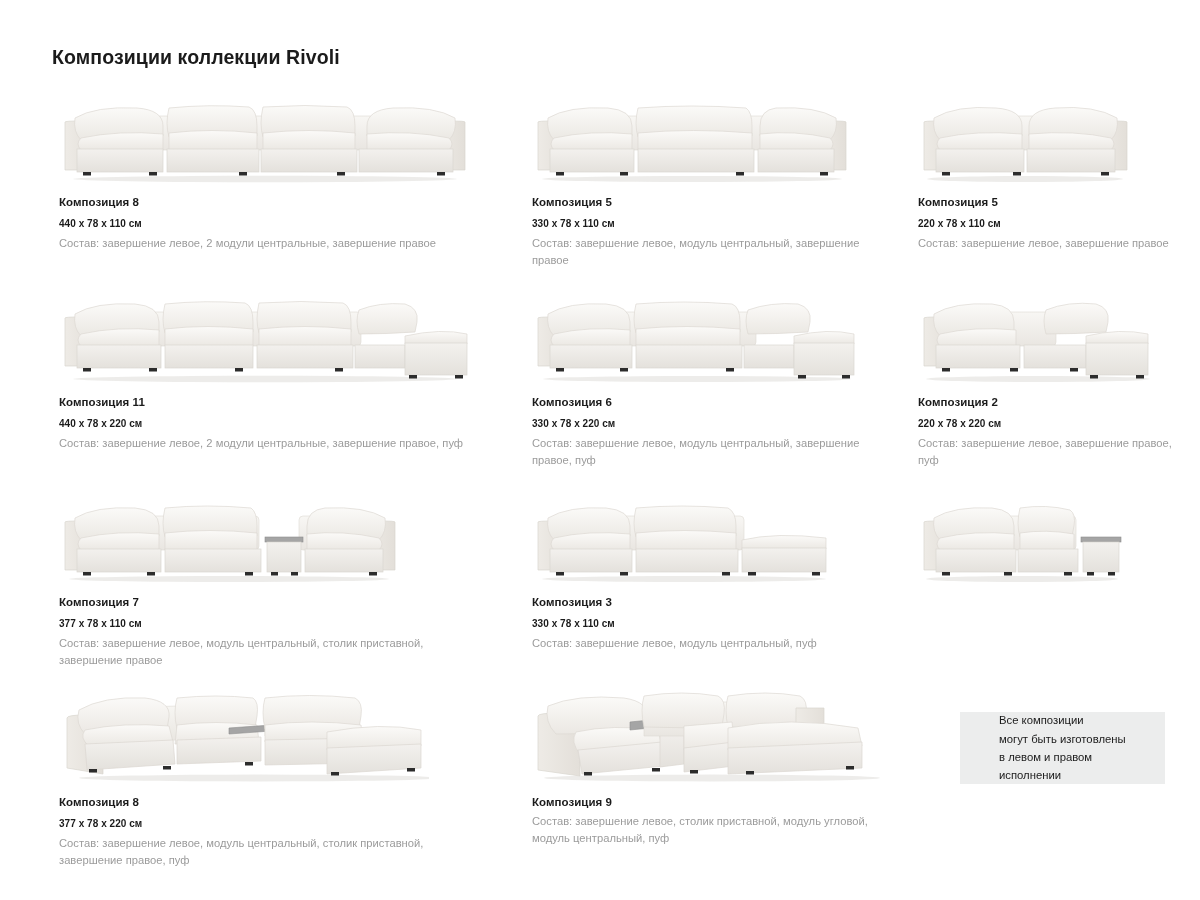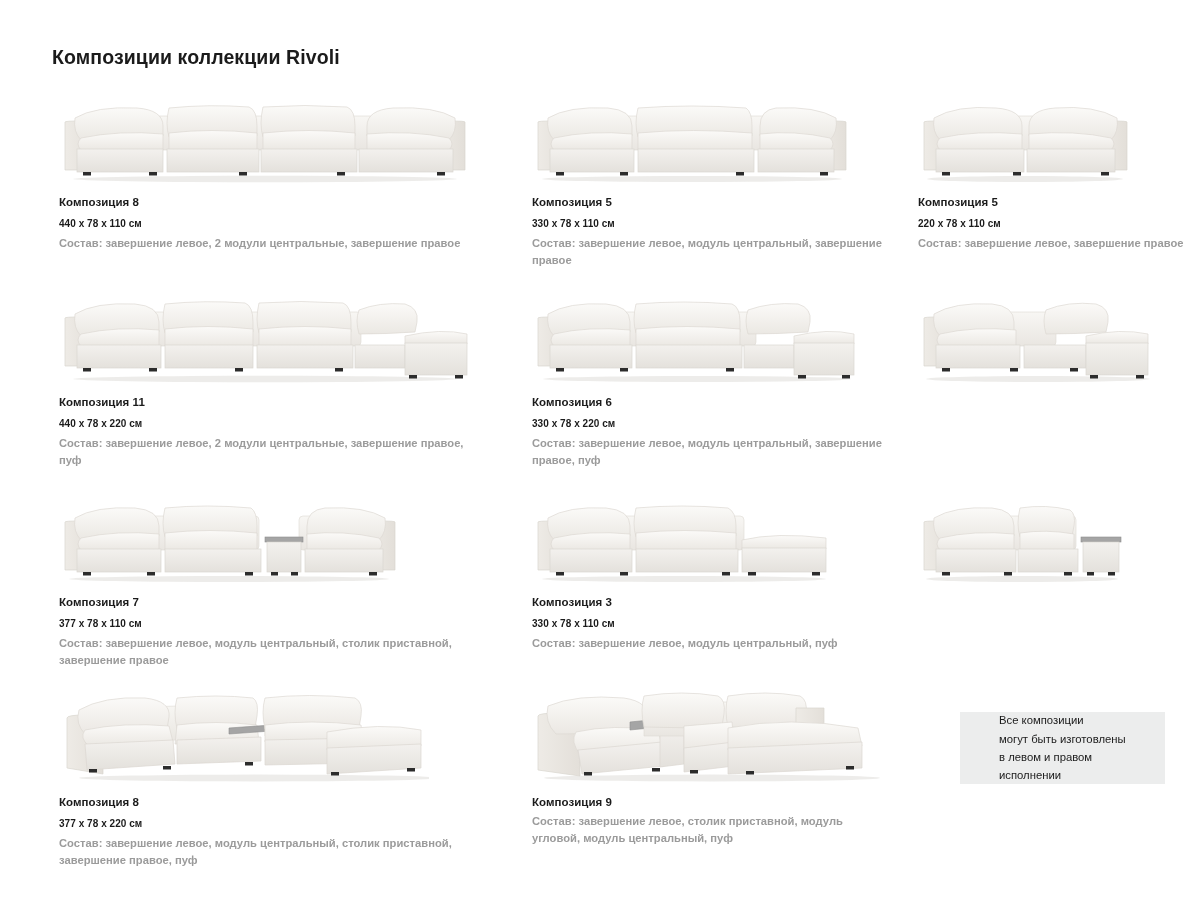--- a/index.html
+++ b/index.html
@@ -70,21 +70,21 @@
     font-weight: 700;
     color: #1b1b1b;
     line-height: 1.42;
     letter-spacing: 0.05px;
     white-space: nowrap;
     margin-top: 7px;
   }
   .desc {
     margin-top: 3px;
     font-size: 11.2px;
-    font-weight: 700;
+    font-weight: 400;
     color: #9b9b9b;
     line-height: 1.52;
     letter-spacing: 0.01px;
   }
 
   .note-box {
     position: absolute;
     left: 960px; top: 712px;
     width: 205px; height: 72px;
     background: #eceded;
@@ -304,20 +304,25 @@
             <rect x="106" y="53" width="62" height="23" fill="url(#seatG)" stroke="#dbd7d1" stroke-width="0.7"></rect>
             <path d="M168,44 Q202,36 230,42 L230,52 L168,52 Z" fill="url(#cushG)" stroke="#dcd8d2" stroke-width="0.7"></path>
             <rect x="168" y="51" width="62" height="32" fill="url(#seatG)" stroke="#dbd7d1" stroke-width="0.7"></rect>
             <rect x="24" y="76" width="8" height="3.5" fill="#2c2c2c"></rect>
             <rect x="92" y="76" width="8" height="3.5" fill="#2c2c2c"></rect>
             <rect x="152" y="76" width="8" height="3.5" fill="#2c2c2c"></rect>
             <rect x="172" y="83" width="8" height="3.5" fill="#2c2c2c"></rect>
             <rect x="218" y="83" width="8" height="3.5" fill="#2c2c2c"></rect>
           </svg>
         </div>
+        <div class="caption">
+          <div class="title">Композиция 2</div>
+          <div class="dims">220 x 78 x 220 см</div>
+          <div class="desc">Состав: завершение левое, завершение правое, пуф</div>
+        </div>
       </div>
     </div>
 
     <div class="row">
 
       <div class="cell c1">
         <div class="img-wrap">
           <svg width="350" height="92" viewBox="0 0 350 92">
             <ellipse cx="170" cy="87" rx="160" ry="3" fill="#d8d5d1" opacity="0.45"></ellipse>
             <path d="M6,30 L6,78 L34,78 L34,34 Q34,29 20,29 Q6,29 6,30 Z" fill="url(#armG)" stroke="#d9d5cf" stroke-width="0.7"></path>

